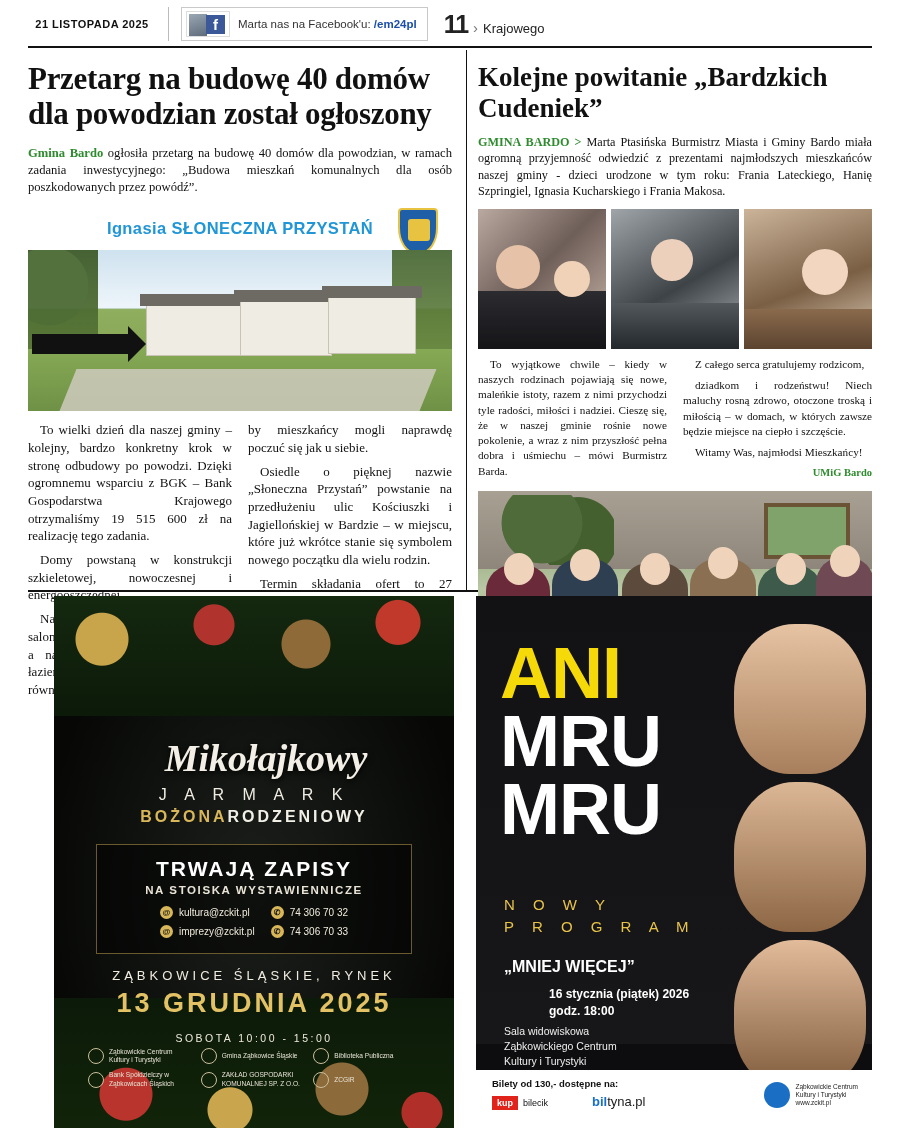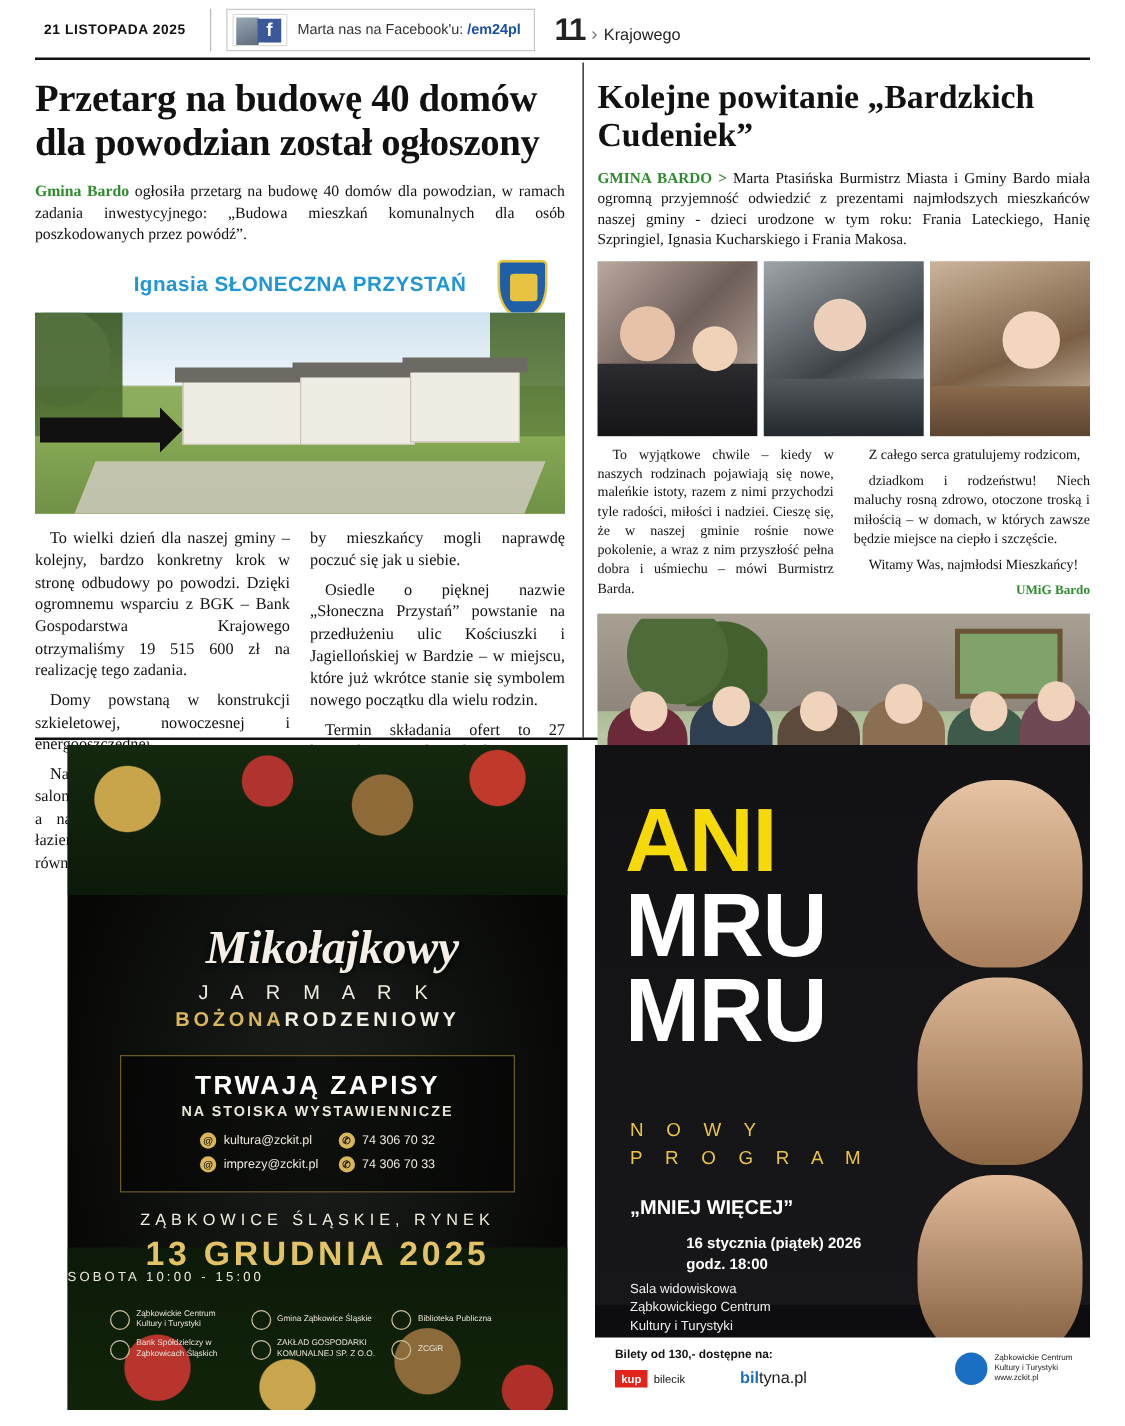--- a/index.html
+++ b/index.html
@@ -245,21 +245,21 @@
     position:absolute; left:0; top:372px; width:100%; text-align:center;
     font-family:"Liberation Sans", sans-serif; font-size:13px; letter-spacing:4px;
     color:#f1ece0;
   }
   .ad-l-date {
     position:absolute; left:0; top:392px; width:100%; text-align:center;
     font-family:"Liberation Sans", sans-serif; font-weight:bold;
     font-size:27px; letter-spacing:3px; color:#e2c264;
   }
   .ad-l-time {
-    position:absolute; left:0; top:420px; width:100%; text-align:left;
+    position:absolute; left:0; top:436px; width:100%; text-align:center;
     font-family:"Liberation Sans", sans-serif; font-size:10.5px; letter-spacing:2.5px;
     color:#efe9da;
   }
   .sponsors {
     position:absolute; left:34px; top:452px; width:332px;
     display:grid; grid-template-columns:repeat(3,1fr); gap:7px 6px;
   }
   .sp { display:flex; align-items:center; gap:5px; color:#e8e3d6;
     font-family:"Liberation Sans", sans-serif; font-size:6.6px; line-height:1.25; }
   .sp .mark { width:16px; height:16px; border:1px solid #cbbf9c; border-radius:50%;

